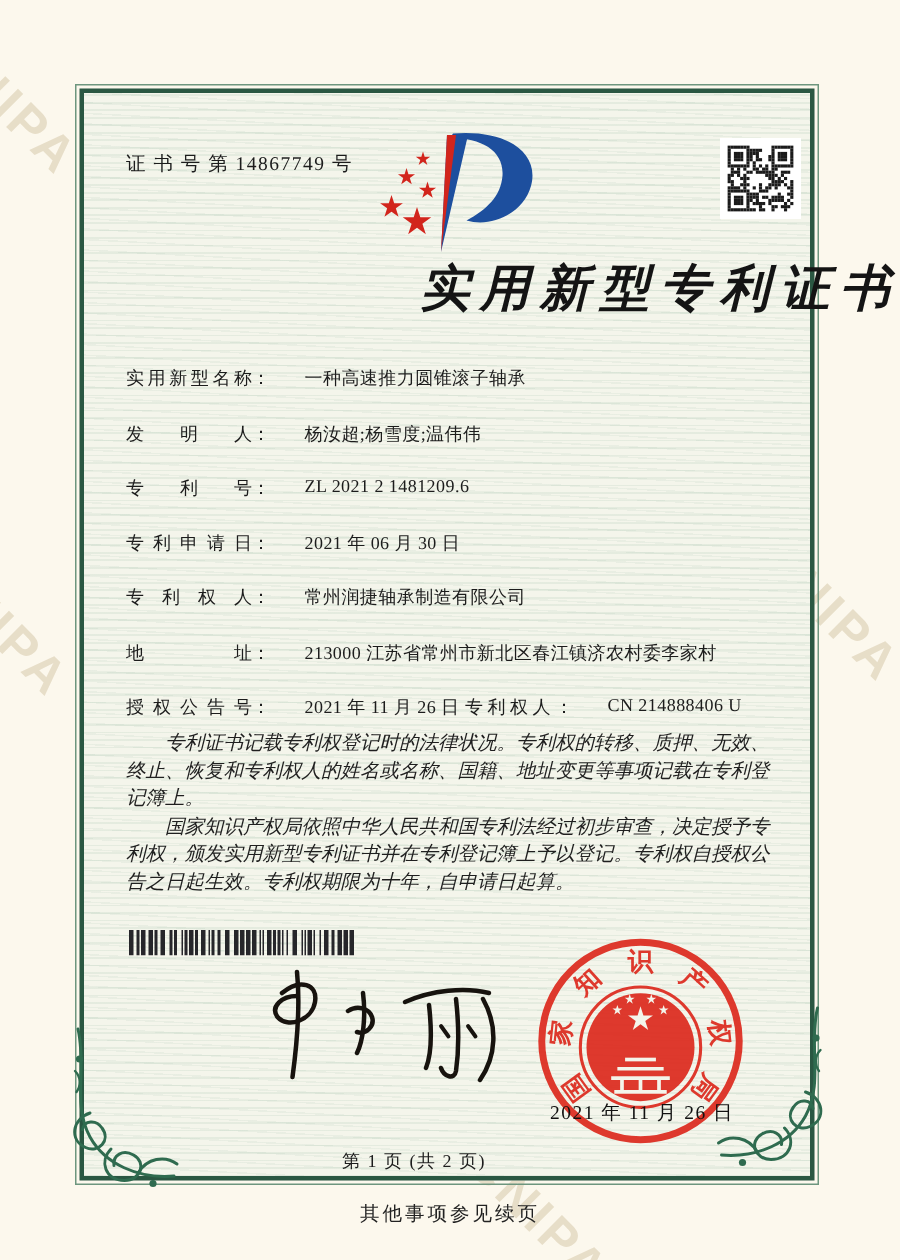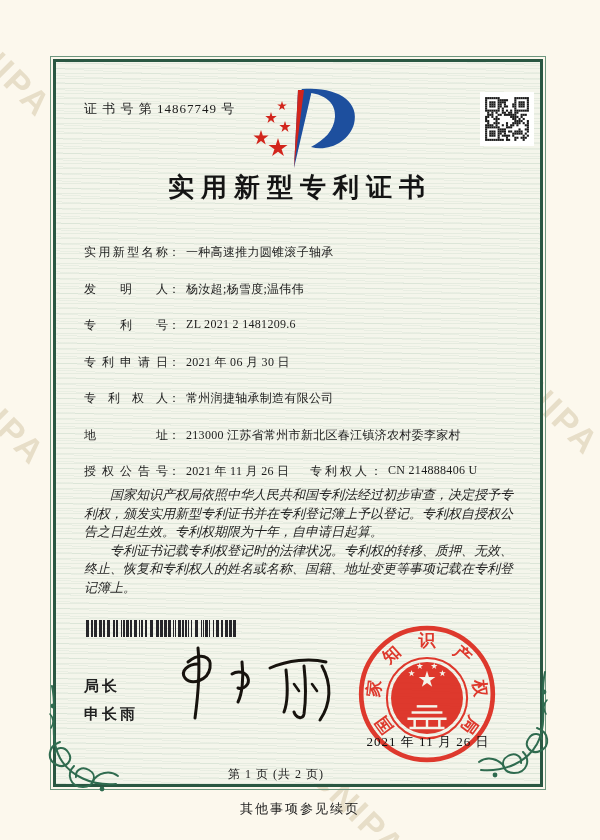--- a/index.html
+++ b/index.html
@@ -29,28 +29,28 @@
     background-image:
       repeating-linear-gradient(0deg, rgba(124,170,142,0.13) 0 1px, rgba(0,0,0,0) 1px 5px),
       repeating-linear-gradient(3deg, rgba(120,165,140,0.09) 0 1px, rgba(0,0,0,0) 1px 7px);
   }
   .content{position:absolute;inset:0;z-index:3;}
   .cert-no{position:absolute;left:84px;top:90px;font-size:13px;letter-spacing:1px;margin-top:10px;}
   .logo{position:absolute;left:246px;top:84px;}
   .qr-wrap{position:absolute;left:480px;top:92px;width:54px;height:54px;background:#fff;
            display:flex;align-items:center;justify-content:center;}
   .title{
-    position:absolute;left:0;right:0;top:170px;text-align:center;
-    font-size:26px;font-weight:bold;letter-spacing:7px;color:#141414;
+    position:absolute;left:0;right:0;top:170px;text-align:right;
+    font-size:33px;font-weight:bold;letter-spacing:7px;color:#141414;font-style:italic;
   }
   .fields{position:absolute;left:84px;top:244px;width:436px;font-size:12px;}
   .frow{height:36.5px;display:flex;align-items:flex-start;position:relative;}
   .flabel{flex:none;width:84px;text-align:justify;text-align-last:justify;}
   .fcolon{flex:none;}
-  .fvalue{margin-left:6px;letter-spacing:0.3px;white-space:nowrap;}
+  .fvalue{margin-left:23px;letter-spacing:0.3px;white-space:nowrap;}
   .grant-no-group{position:absolute;left:226px;top:0;display:flex;}
   .grant-no-group .flabel2{letter-spacing:3px;}
   .paras{
     position:absolute;left:84px;top:486px;width:433px;
     font-style:italic;font-size:13px;line-height:18.5px;color:#1f1f1f;
   }
   .paras p{margin:0;text-indent:2em;}
   .barcode{position:absolute;left:84px;top:620px;}
   .director{
     position:absolute;left:84px;top:672px;
@@ -391,22 +391,22 @@
         <span class="fvalue">2021 年 11 月 26 日</span>
         <span class="grant-no-group">
           <span class="flabel2">专利权人</span>
             <span>：</span>
           <span class="fvalue">CN 214888406 U</span>
         </span>
       </div>
     </div>
 
     <div class="paras">
+      <p>专利证书记载专利权登记时的法律状况。专利权的转移、质押、无效、终止、恢复和专利权人的姓名或名称、国籍、地址变更等事项记载在专利登记簿上。</p>
       <p>国家知识产权局依照中华人民共和国专利法经过初步审查，决定授予专利权，颁发实用新型专利证书并在专利登记簿上予以登记。专利权自授权公告之日起生效。专利权期限为十年，自申请日起算。</p>
-      <p>专利证书记载专利权登记时的法律状况。专利权的转移、质押、无效、终止、恢复和专利权人的姓名或名称、国籍、地址变更等事项记载在专利登记簿上。</p>
     </div>
 
     <svg class="barcode" id="barcode" width="158" height="17" viewBox="0 0 158 17">
         <rect x="2" y="0" width="3" height="17" fill="#26262a"></rect>
         <rect x="7" y="0" width="2" height="17" fill="#26262a"></rect>
         <rect x="10" y="0" width="3" height="17" fill="#26262a"></rect>
         <rect x="15" y="0" width="3" height="17" fill="#26262a"></rect>
         <rect x="19" y="0" width="2" height="17" fill="#26262a"></rect>
         <rect x="23" y="0" width="3" height="17" fill="#26262a"></rect>
         <rect x="29" y="0" width="2" height="17" fill="#26262a"></rect>
@@ -437,24 +437,20 @@
         <rect x="121" y="0" width="3" height="17" fill="#26262a"></rect>
         <rect x="125" y="0" width="1" height="17" fill="#26262a"></rect>
         <rect x="129" y="0" width="1" height="17" fill="#26262a"></rect>
         <rect x="132" y="0" width="3" height="17" fill="#26262a"></rect>
         <rect x="137" y="0" width="2" height="17" fill="#26262a"></rect>
         <rect x="141" y="0" width="3" height="17" fill="#26262a"></rect>
         <rect x="145" y="0" width="3" height="17" fill="#26262a"></rect>
         <rect x="149" y="0" width="3" height="17" fill="#26262a"></rect>
       </svg>
 
-    <div class="director">
-      <div>局长</div>
-      <div>申长雨</div>
-    </div>
 
     <svg class="signature" width="195" height="88" viewBox="0 0 195 88" fill="none" stroke="#17130e" stroke-width="3" stroke-linecap="round" stroke-linejoin="round">
       <path d="M30,22 C42,12 54,16 52,28 C50,40 34,46 27,38 C22,31 30,24 40,24"></path>
       <path d="M40,8 C42,28 40,56 37,78"></path>
       <path d="M74,34 C80,30 88,32 90,38 C92,44 86,50 80,48"></path>
       <path d="M84,22 C86,38 84,54 80,62"></path>
       <path d="M112,28 C130,20 152,18 168,22"></path>
       <path d="M128,30 C130,48 130,62 126,72"></path>
       <path d="M146,26 C148,44 148,60 146,74 C145,80 138,78 136,72"></path>
       <path d="M136,44 l5,7 M154,44 l5,7" stroke-width="2.6"></path>

